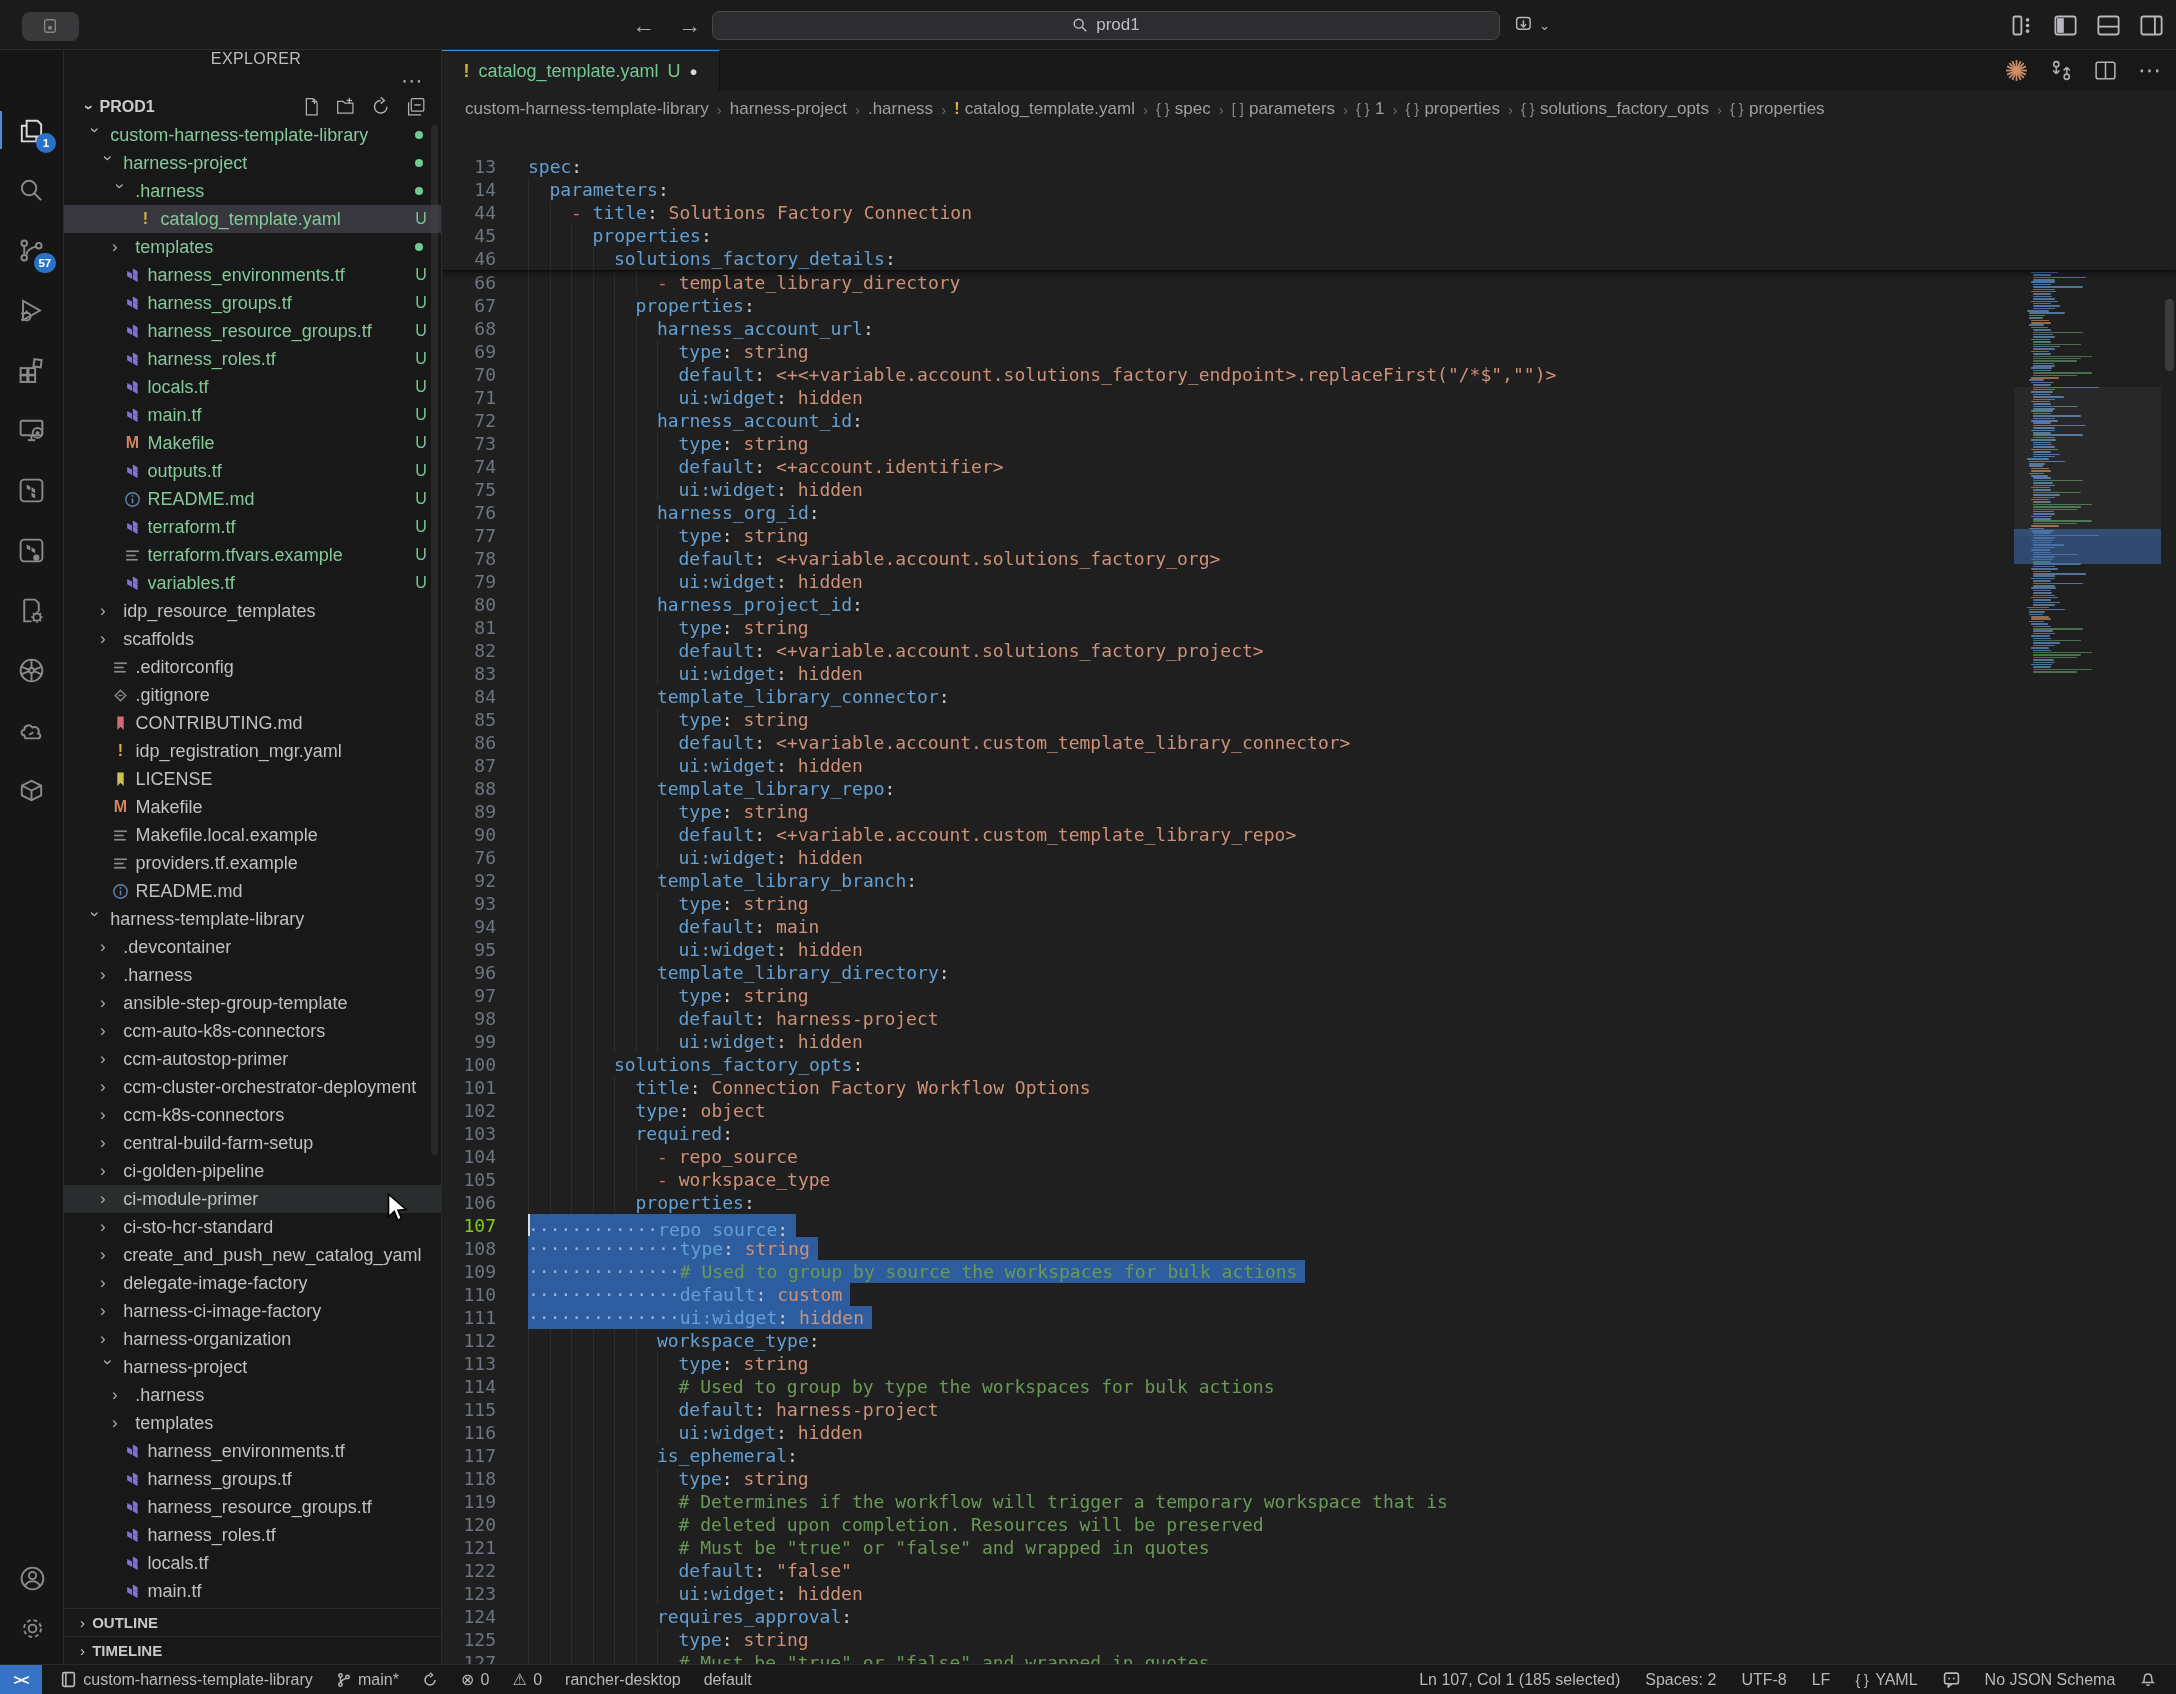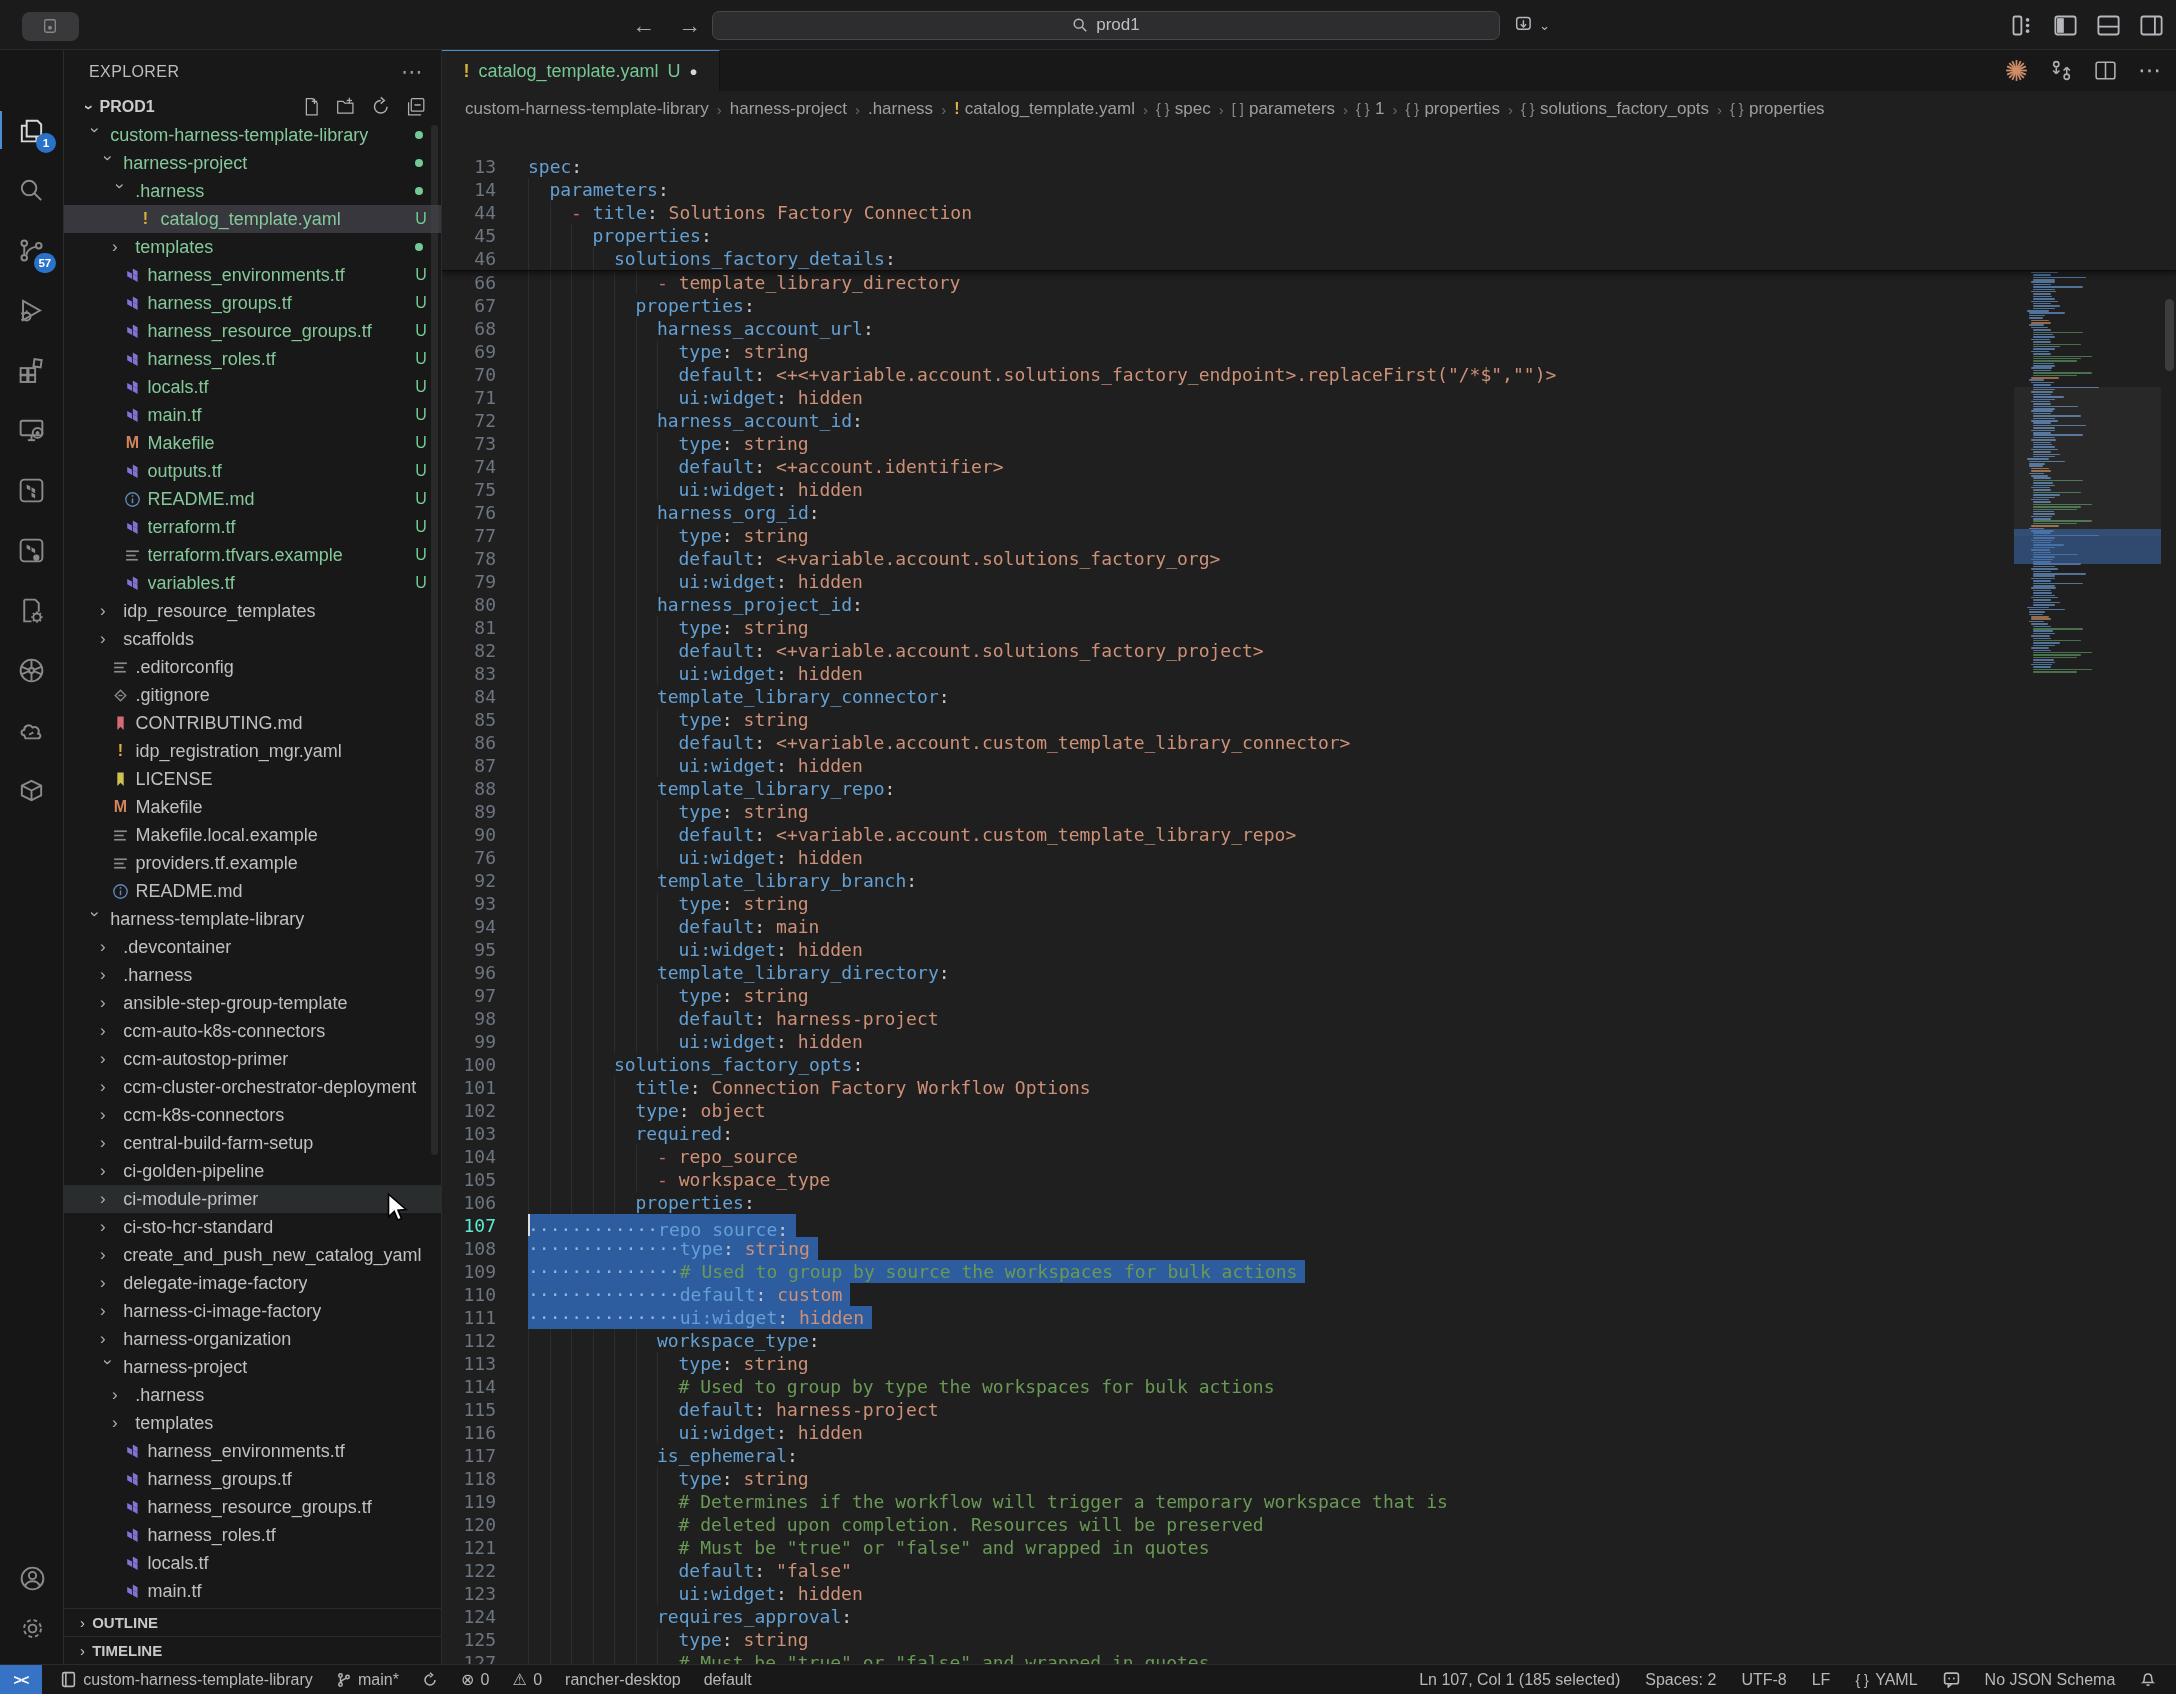--- a/index.html
+++ b/index.html
@@ -32,21 +32,21 @@
   .act-item.active::before { content:""; position:absolute; left:0; top:10.7px; bottom:10.7px; width:1.8px; background:#4c8fd0; }
   .act-badge { position:absolute; right:7.2px; bottom:7.2px; min-width:19.7px; height:19.7px; padding:0 4.5px;
                background:#2a72c8; color:#fff; border-radius:9.9px; font-size:11.6px; font-weight:bold;
                display:flex; align-items:center; justify-content:center; }
   .act-bottom { position:absolute; left:0; width:64px; display:flex; justify-content:center; }
 
   
   #sidebar { position:absolute; left:64px; top:50px; width:378px; height:1614px;
              background:#181818; border-right:0.9px solid #2b2b2b; overflow:hidden; }
   #sb-header { height:43px; display:flex; align-items:center; padding:0 18px 0 25px;
-               color:#bdbdbd; font-size:16px; letter-spacing:0.4px; }
+               color:#bdbdbd; font-size:16px; letter-spacing:0.4px;flex-direction:column; }
   #sb-header .more { margin-left:auto; font-size:21.5px; color:#9a9a9a; }
   #sb-section { height:28px; display:flex; align-items:center; padding:0 14.3px 0 23px;
                 color:#cccccc; font-size:16px; font-weight:bold; }
   #sb-section .chev { margin-right:7.2px; }
   #sb-actions { margin-left:auto; display:flex; gap:13.4px; }
   #sb-actions svg { stroke:#b0b0b0; fill:none; stroke-width:1.4; }
   #tree { position:relative; height:1488px; overflow:hidden; }
   .row { height:28px; display:flex; align-items:center; font-size:18px; color:#c0c0c0; }
   .row.sel { background:#37373d; }
   .row.hov { background:#2a2d2e; }
@@ -84,21 +84,21 @@
   #breadcrumbs .bicon { color:#8b8b8b; font-size:14.3px; }
   #breadcrumbs .bicon.warn { color:#d9b13c; font-weight:bold; font-size:16px; }
 
   #codewrap { position:relative; height:1537px; overflow:hidden;
               font-family:"DejaVu Sans Mono", monospace; font-size:18px; line-height:23px;margin-top:28px; }
   #sticky { position:absolute; left:0; top:0; right:0; background:#1f1f1f; z-index:5;
             border-bottom:0.9px solid #0c0c0c; box-shadow:0 3.6px 5.4px rgba(0,0,0,.45); }
   #codebody { position:absolute; left:0; top:116px; right:0; }
   .cline { display:flex; height:23px; white-space:pre; }
   .cline .ln { width:54px; text-align:right; color:#6e7681; flex-shrink:0; }
-  .cline .ln.cur { color:#5eead4; }
+  .cline .ln.cur { color:#84cc16; }
   .cline .txt { padding-left:32px; display:flex; }
   .ind { display:inline-block; width:21.5px; border-left:0.9px solid #2d2d2d; height:23px; flex-shrink:0; }
   .tk-k { color:#63a0d4; } .tk-v { color:#ce9178; } .tk-c { color:#6a9955; }
   .tk-p { color:#c8c8c8; } .tk-d { color:#d16969; }
   .selspan { background:#2d5d9e; padding-right:8px; }
   .seldots { color:#8fb3dd; }
   .cursor { display:inline-block; width:1.8px; height:21.5px; background:#dcdcdc; margin-right:-1.8px; }
   #minimap { position:absolute; right:16px; top:72px; width:147px; height:461px; overflow:hidden; }
   #mm-rows { position:absolute; inset:0; padding:1.8px 0 0 5.4px; }
   .mm-bar { border-radius:0.9px; }

